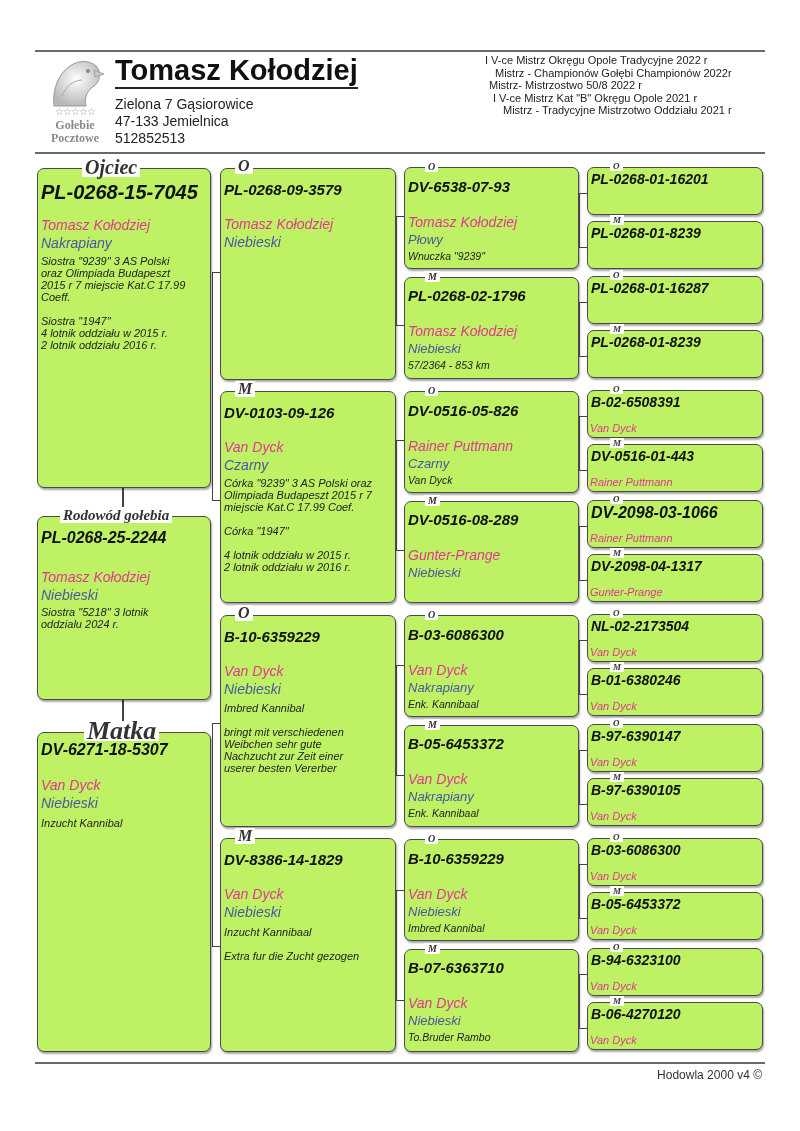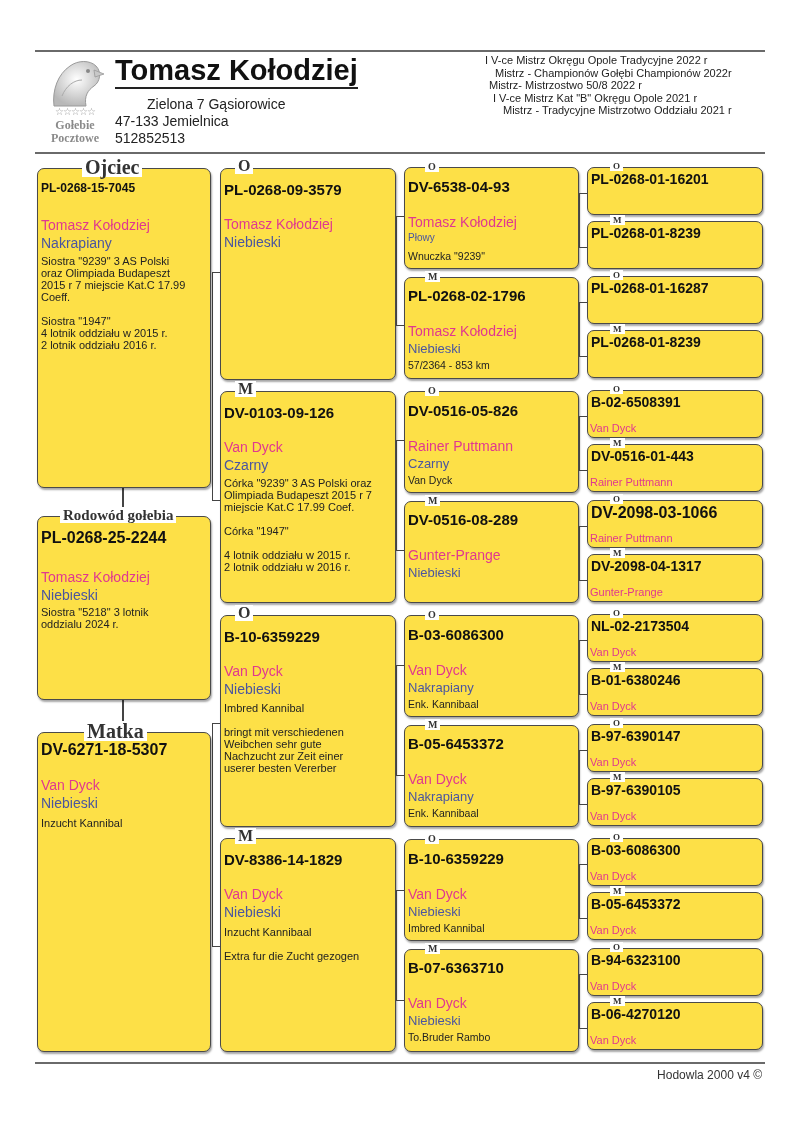--- a/index.html
+++ b/index.html
@@ -8,21 +8,21 @@
   
   .logo { position:absolute; left:38px; top:56px; width:72px; height:90px; }
   .logo .bird { position:absolute; left:10px; top:0; width:58px; height:52px; }
   .logo .stars { position:absolute; left:0; top:50px; width:74px; font-family:"DejaVu Serif", serif; font-size:10px; color:#9a9a9a; letter-spacing:-1px; text-align:center; }
   .logo .lt { position:absolute; left:0; width:74px; text-align:center; font-family:"Liberation Serif", serif; font-weight:bold; font-size:12px; color:#8a8a8a; }
   .owner { position:absolute; left:115px; top:54px; font-size:29px; font-weight:bold; color:#111; border-bottom:2px solid #222; line-height:32px; padding-bottom:1px; }
   .addr { position:absolute; left:115px; font-size:14px; color:#222; }
   .titles { position:absolute; left:475px; top:54px; width:295px; font-size:11px; line-height:12.5px; color:#222; }
   .titles div { white-space:nowrap; }
   
-  .card { position:absolute; border:1.5px solid #4a4a4a; border-radius:7px; background:#fde047; box-shadow:1px 2px 2px rgba(0,0,0,0.35); box-sizing:border-box; }
+  .card { position:absolute; border:1.5px solid #4a4a4a; border-radius:7px; background:#bef264; box-shadow:1px 2px 2px rgba(0,0,0,0.35); box-sizing:border-box;font-style:italic; }
   .card .legend { position:absolute; top:-10px; background:#fff; font-family:"Liberation Serif", serif; font-weight:bold; color:#333; padding:0 3px; line-height:16px; }
   .card .ring { font-weight:bold; color:#111; white-space:nowrap; }
   .card .breeder { color:#e0388f; white-space:nowrap; }
   .card .color { color:#4a55a0; white-space:nowrap; }
   .card .notes { color:#222; white-space:pre-line; }
   .conn { position:absolute; background:#444; }
   .footer { position:absolute; right:38px; top:1068px; font-size:12px; color:#333; }
 </style>
 </head>
 <body>
@@ -42,21 +42,21 @@
     <path d="M46 14 L56 18 L47 21 Z" fill="#c8c8c8" stroke="#999" stroke-width="0.8"></path>
     <circle cx="40" cy="15" r="2" fill="#888"></circle>
     <path d="M14 40 C18 30 26 24 34 24" fill="none" stroke="#aaa" stroke-width="1"></path>
   </svg>
   <div class="stars">☆☆☆☆☆</div>
   <div class="lt" style="top:62px;">Gołebie</div>
   <div class="lt" style="top:75px;">Pocztowe</div>
 </div>
 
 <div class="owner">Tomasz Kołodziej</div>
-<div class="addr" style="top:96px;margin-left:32px;">Zielona 7   Gąsiorowice</div>
+<div class="addr" style="top:96px;">Zielona 7   Gąsiorowice</div>
 <div class="addr" style="top:113px;">47-133  Jemielnica</div>
 <div class="addr" style="top:130px;">512852513</div>
 
 <div class="titles">
   <div style="padding-left:10px;">I V-ce Mistrz Okręgu Opole Tradycyjne 2022 r</div>
   <div style="padding-left:20px;">Mistrz - Championów Gołębi Championów 2022r</div>
   <div style="padding-left:14px;">Mistrz- Mistrzostwo 50/8  2022 r</div>
   <div style="padding-left:18px;">I V-ce Mistrz  Kat "B" Okręgu Opole 2021 r</div>
   <div style="padding-left:28px;">Mistrz - Tradycyjne Mistrzotwo Oddziału 2021 r</div>
 </div>
@@ -75,35 +75,35 @@
   <span class="legend" style="left:22px; font-size:15px;">Rodowód gołebia</span>
   <div class="ring" style="position:absolute; left:3px; top:12px; font-size:16px;">PL-0268-25-2244</div>
   <div class="breeder" style="position:absolute; left:3px; top:52px; font-size:14px;">Tomasz Kołodziej</div>
   <div class="color" style="position:absolute; left:3px; top:70px; font-size:14px;">Niebieski</div>
   <div class="notes" style="position:absolute; left:3px; top:89px; font-size:11px; line-height:12px;">Siostra "5218" 3 lotnik
 oddzialu 2024 r.</div>
 </div>
 
 <div class="card" style="left:37px; top:168px; width:174px; height:320px;">
   <span class="legend" style="left:44px; top:-12px; font-size:20px; line-height:20px;">Ojciec</span>
-  <div class="ring" style="position:absolute; left:3px; top:12px; font-size:12px;">PL-0268-15-7045</div>
+  <div class="ring" style="position:absolute; left:3px; top:12px; font-size:20px;">PL-0268-15-7045</div>
   <div class="breeder" style="position:absolute; left:3px; top:48px; font-size:14px;">Tomasz Kołodziej</div>
   <div class="color" style="position:absolute; left:3px; top:66px; font-size:14px;">Nakrapiany</div>
   <div class="notes" style="position:absolute; left:3px; top:86px; font-size:11px; line-height:12px;">Siostra "9239" 3 AS Polski
 oraz Olimpiada Budapeszt
 2015 r 7 miejscie Kat.C 17.99
 Coeff.
 
 Siostra "1947"
 4 lotnik oddziału w 2015 r.
 2 lotnik oddziału 2016 r.</div>
 </div>
 
 <div class="card" style="left:37px; top:732px; width:174px; height:320px;">
-  <span class="legend" style="left:46px; top:-12px; font-size:20px; line-height:20px;">Matka</span>
+  <span class="legend" style="left:46px; top:-12px; font-size:26px; line-height:20px;">Matka</span>
   <div class="ring" style="position:absolute; left:3px; top:8px; font-size:16px;">DV-6271-18-5307</div>
   <div class="breeder" style="position:absolute; left:3px; top:44px; font-size:14px;">Van Dyck</div>
   <div class="color" style="position:absolute; left:3px; top:62px; font-size:14px;">Niebieski</div>
   <div class="notes" style="position:absolute; left:3px; top:84px; font-size:11px; line-height:12px;">Inzucht Kannibal</div>
 </div>
 
 <div class="card" style="left:220px; top:168px; width:176px; height:212px;">
   <span class="legend" style="left:14px; top:-11px; font-size:16px;">O</span>
   <div class="ring" style="position:absolute; left:3px; top:12px; font-size:15px;">PL-0268-09-3579</div>
   <div class="breeder" style="position:absolute; left:3px; top:47px; font-size:14px;">Tomasz Kołodziej</div>
@@ -153,23 +153,23 @@
 <div class="conn" style="left:396px; top:550px; width:8px; height:1px;"></div>
 <div class="conn" style="left:396px; top:665px; width:1px; height:110px;"></div>
 <div class="conn" style="left:396px; top:665px; width:8px; height:1px;"></div>
 <div class="conn" style="left:396px; top:775px; width:8px; height:1px;"></div>
 <div class="conn" style="left:396px; top:890px; width:1px; height:110px;"></div>
 <div class="conn" style="left:396px; top:890px; width:8px; height:1px;"></div>
 <div class="conn" style="left:396px; top:1000px; width:8px; height:1px;"></div>
 
 <div class="card" style="left:404px; top:167px; width:175px; height:102px;">
   <span class="legend small" style="left:20px; top:-7px; font-size:10px; line-height:11px;">O</span>
-  <div class="ring" style="position:absolute; left:3px; top:10px; font-size:15px;">DV-6538-04-93</div>
+  <div class="ring" style="position:absolute; left:3px; top:10px; font-size:15px;">DV-6538-07-93</div>
   <div class="breeder" style="position:absolute; left:3px; top:46px; font-size:14px;">Tomasz Kołodziej</div>
-  <div class="color" style="position:absolute; left:3px; top:64px; font-size:10px;">Płowy</div>
+  <div class="color" style="position:absolute; left:3px; top:64px; font-size:13px;">Płowy</div>
   <div class="notes" style="position:absolute; left:3px; top:82px; font-size:10.5px;">Wnuczka "9239"</div>
 </div>
 <div class="card" style="left:404px; top:277px; width:175px; height:102px;">
   <span class="legend small" style="left:20px; top:-7px; font-size:10px; line-height:11px;">M</span>
   <div class="ring" style="position:absolute; left:3px; top:9px; font-size:15px;text-align:right;">PL-0268-02-1796</div>
   <div class="breeder" style="position:absolute; left:3px; top:45px; font-size:14px;">Tomasz Kołodziej</div>
   <div class="color" style="position:absolute; left:3px; top:63px; font-size:13px;">Niebieski</div>
   <div class="notes" style="position:absolute; left:3px; top:81px; font-size:10.5px;">57/2364 - 853 km</div>
 </div>
 <div class="card" style="left:404px; top:391px; width:175px; height:102px;">

